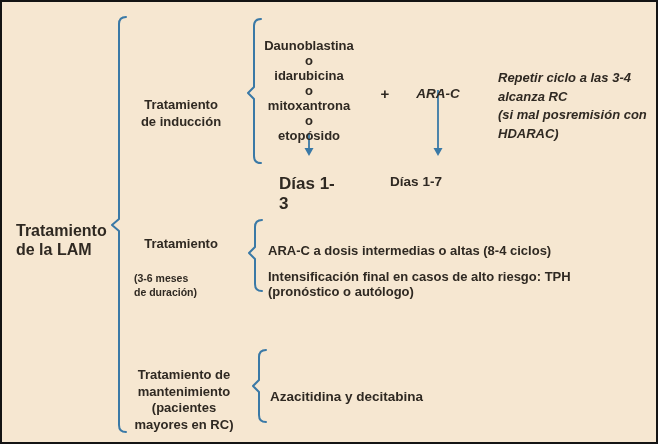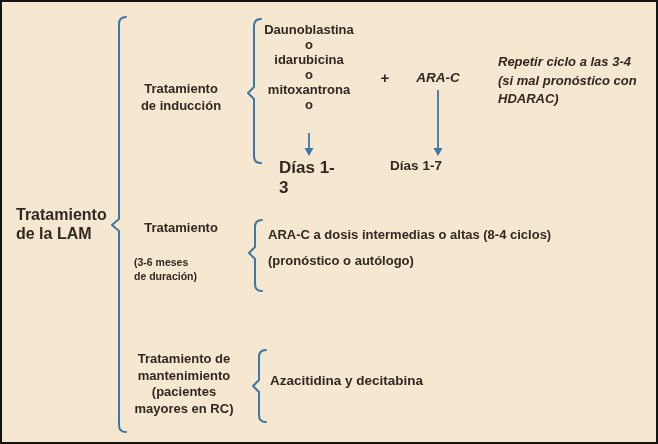--- a/index.html
+++ b/index.html
@@ -13,21 +13,21 @@
     position: relative;
     width: 658px;
     height: 444px;
     box-sizing: border-box;
     background: var(--background);
     border: 2px solid var(--border);
     font-family: "Liberation Sans", sans-serif;
     color: var(--text);
     overflow: hidden;
   }
-  .abs { position: absolute; }
+  .abs { position: absolute; margin-top: 16px; }
   .connectors { position: absolute; left: 0; top: 0; pointer-events: none; }
   .brace { fill: none; stroke: var(--accent); stroke-width: 2; stroke-linejoin: round; stroke-linecap: round; }
   .arrow-line { stroke: var(--accent); stroke-width: 1.8; }
   .arrow-head { fill: var(--accent); stroke: none; }
   .root-title { left: 14px; top: 203px; width: 102px; font-size: 16px; font-weight: bold; line-height: 19px; }
   .phase-label { font-size: 13px; font-weight: bold; text-align: center; line-height: 17px; }
   .induction-label { left: 132px; top: 78px; width: 94px; }
   .post-label { left: 132px; top: 218px; width: 94px; line-height: 15.5px; }
   .post-sublabel { left: 132px; top: 254px; width: 94px; font-size: 10.5px; font-weight: bold; text-align: left; line-height: 13.5px; }
   .maint-label { left: 128px; top: 349px; width: 108px; line-height: 16.5px; }
@@ -71,43 +71,46 @@
     <div>de inducción</div>
   </div>
 
   <div class="abs drug-col">
     <div>Daunoblastina</div>
     <div>o</div>
     <div>idarubicina</div>
     <div>o</div>
     <div>mitoxantrona</div>
     <div>o</div>
+    <div>etopósido</div>
   </div>
 
   <div class="abs plus">+</div>
   <div class="abs arac">ARA-C</div>
   <div class="abs days-1">Días 1-3</div>
   <div class="abs days-2">Días 1-7</div>
 
   <div class="abs note">
     <div>Repetir ciclo a las 3-4</div>
-    <div>(si mal pronóstico con</div>
+    <div>alcanza RC</div>
+    <div>(si mal posremisión con</div>
     <div>HDARAC)</div>
   </div>
 
   <div class="abs phase-label post-label">
     <div>Tratamiento</div>
   </div>
   <div class="abs post-sublabel">
     <div>(3-6 meses</div>
     <div>de duración)</div>
   </div>
 
   <div class="abs post-item1">ARA-C a dosis intermedias o altas (8-4 ciclos)</div>
   <div class="abs post-item2">
+    <div>Intensificación final en casos de alto riesgo: TPH</div>
     <div>(pronóstico o autólogo)</div>
   </div>
 
   <div class="abs phase-label maint-label">
     <div>Tratamiento de</div>
     <div>mantenimiento</div>
     <div>(pacientes</div>
     <div>mayores en RC)</div>
   </div>
 

